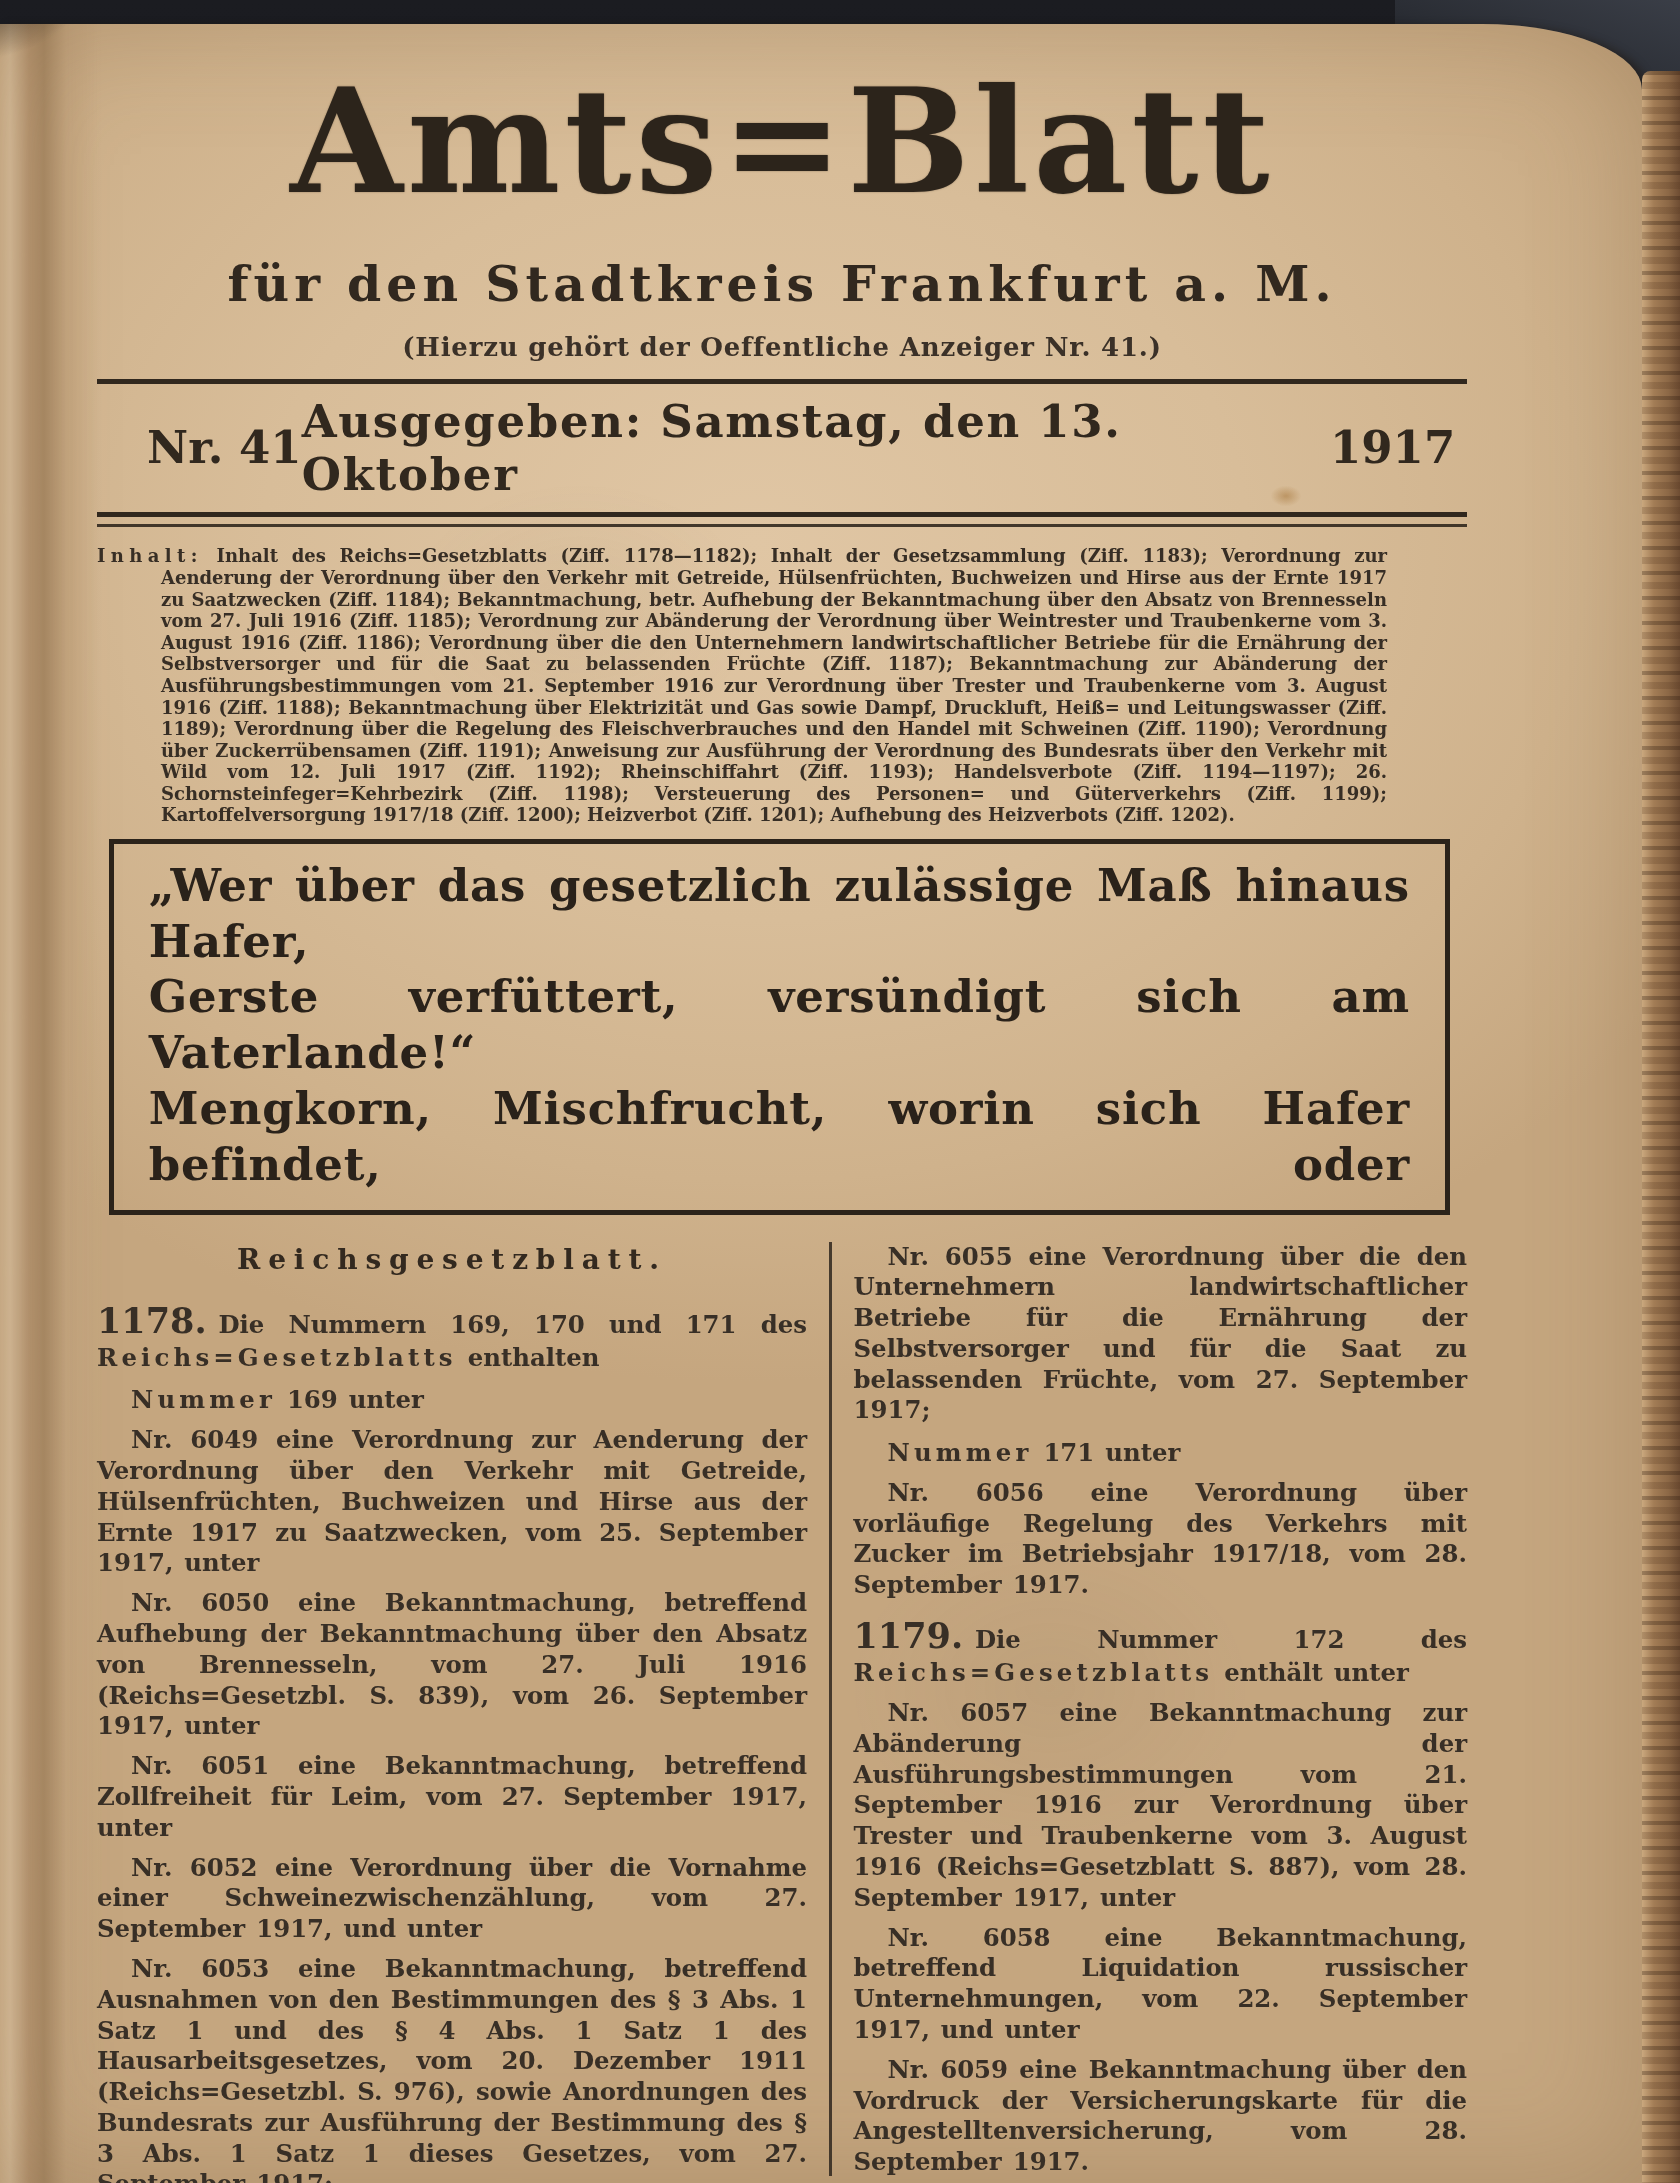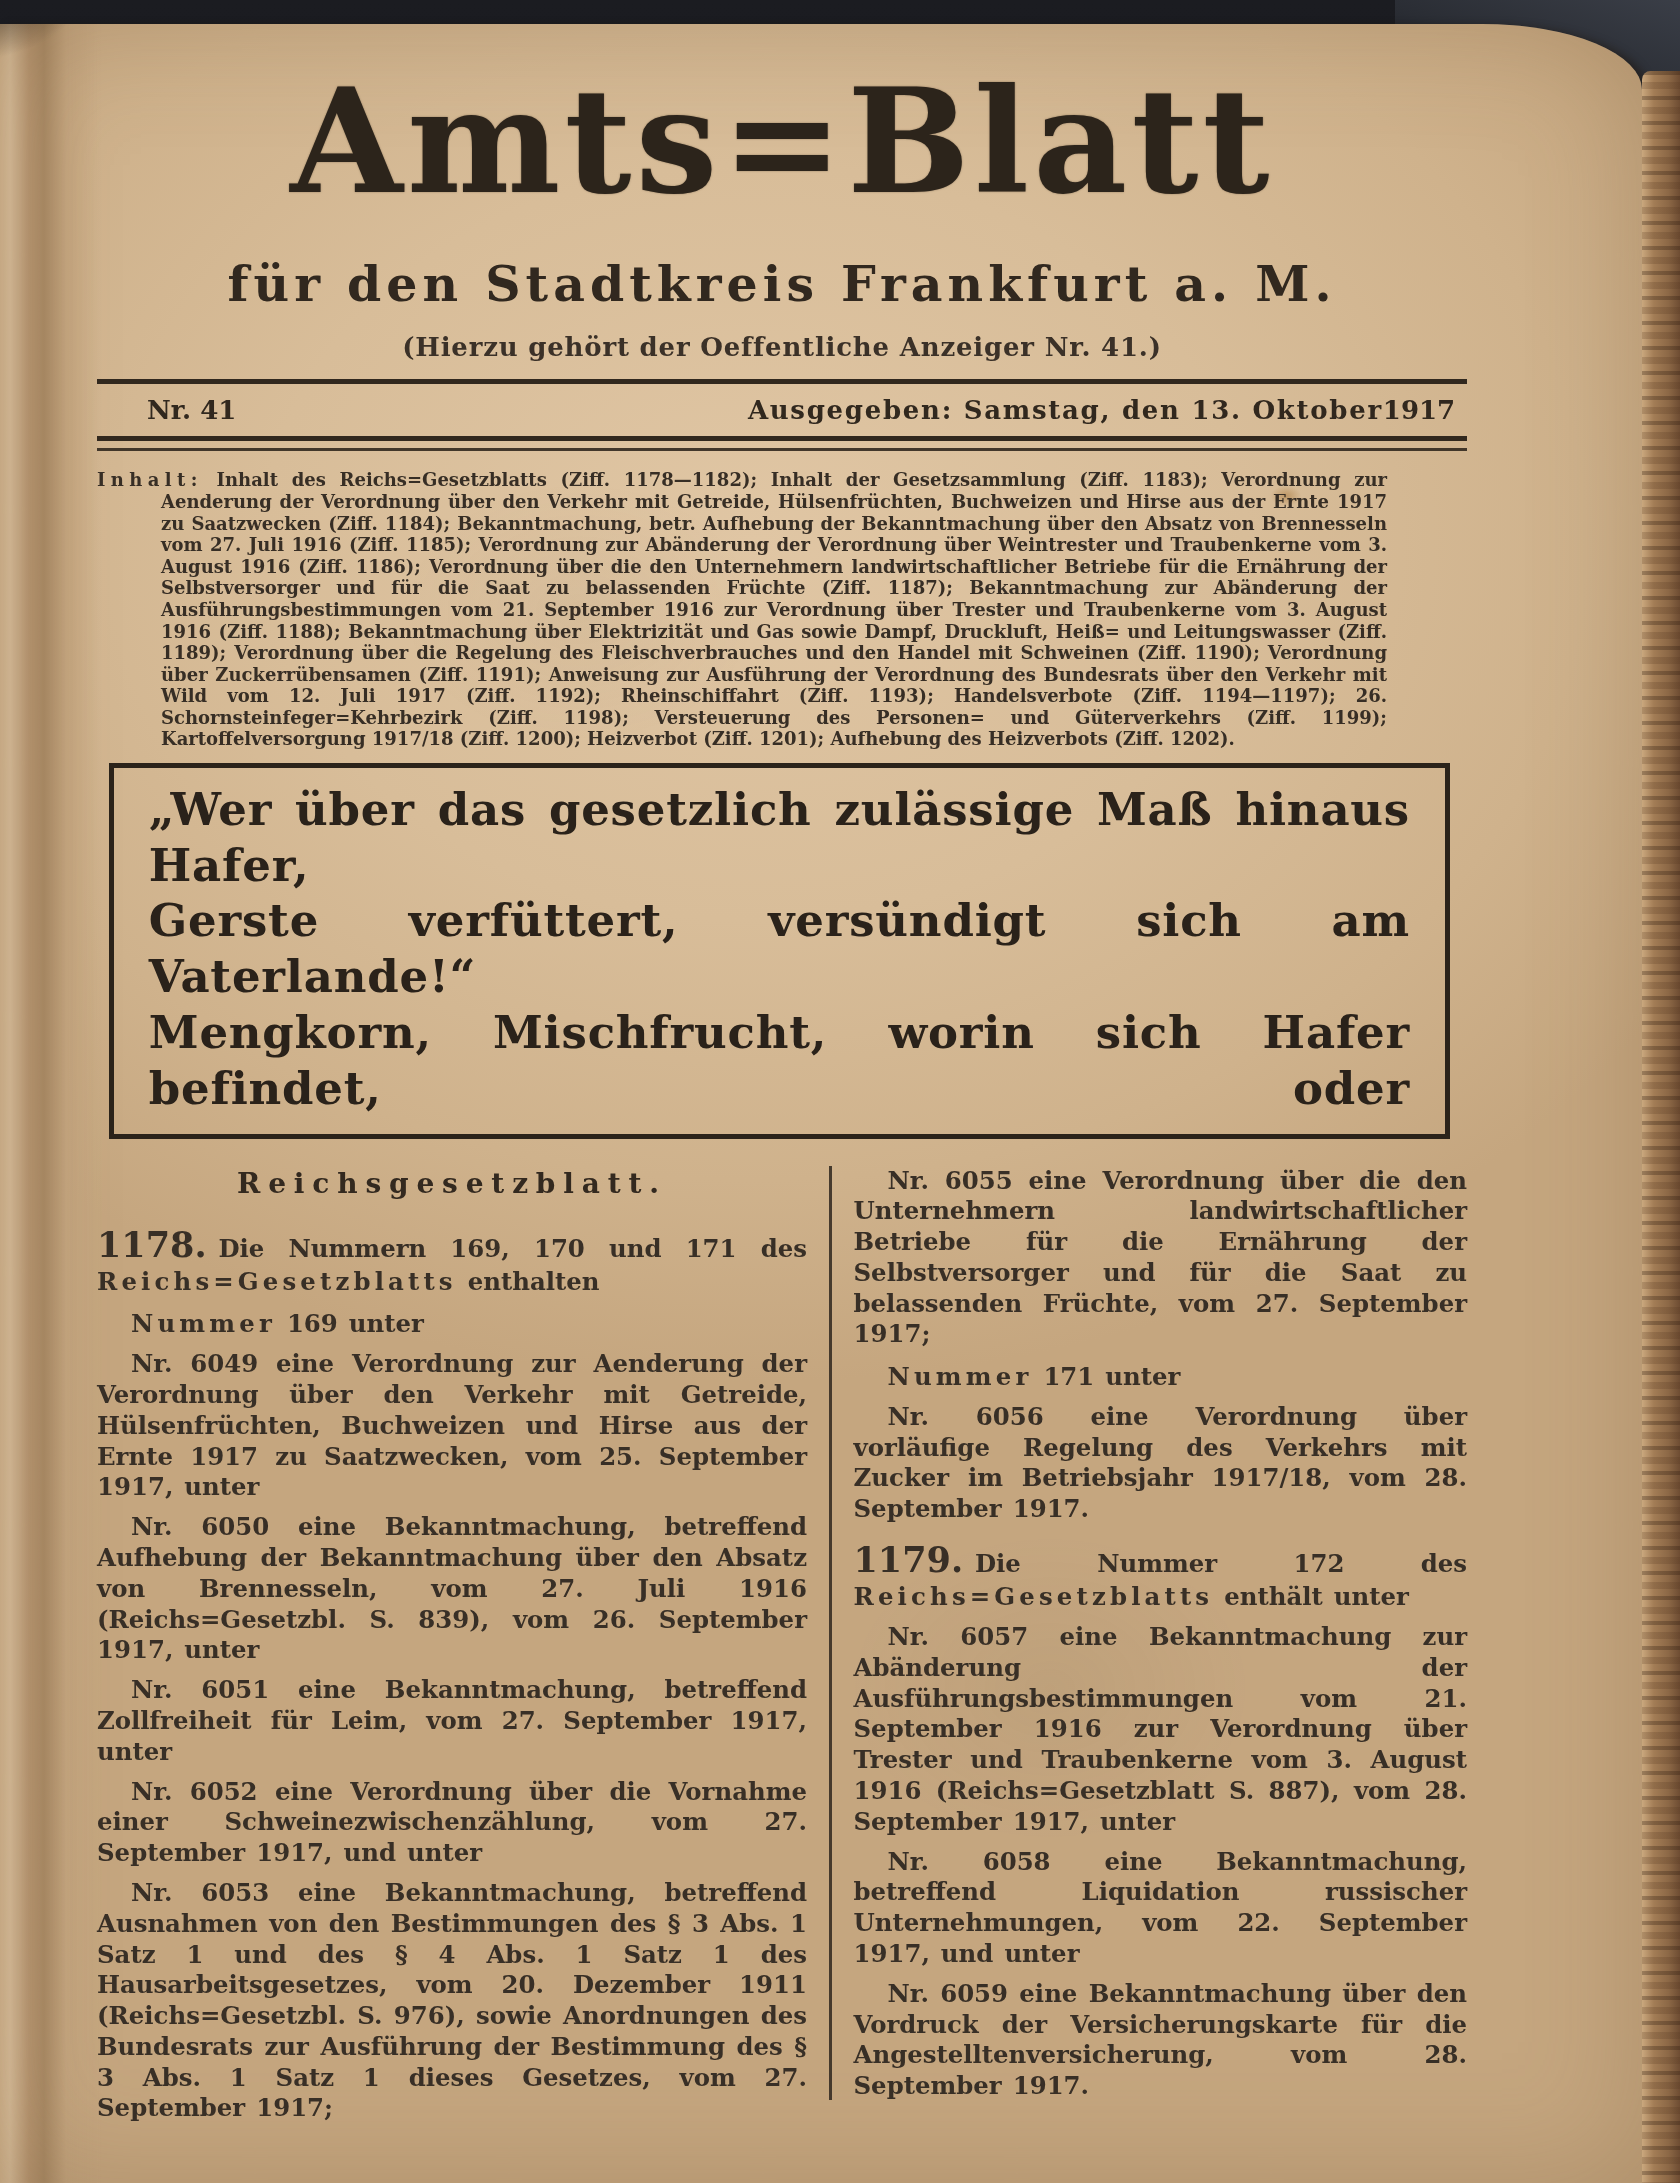--- a/index.html
+++ b/index.html
@@ -26,22 +26,22 @@
       linear-gradient(90deg,#caa87e 0%,#a37d56 30%,#8c6846 68%,#6b4a31 100%);
     border-top-left-radius:8.4px;}
   
   .print{position:absolute;left:97px;top:23.5px;width:1370px;color:#342b22;}
   .masthead{text-align:center;}
   .title{margin:0;padding-top:49px;font-size:145px;line-height:.95;font-weight:700;letter-spacing:4.2px;color:#2c241b;
     text-shadow:0 0 1.7px rgba(60,46,30,.55);}
   .subtitle{margin:45px 0 0;font-size:49px;font-weight:700;letter-spacing:5px;color:#31281f;}
   .mast-note{margin:18.5px 0 0;font-size:26px;font-weight:700;letter-spacing:0.8px;color:#3b3128;}
   .issue-bar{margin-top:17px;border-top:5.9px solid #31281e;border-bottom:5.9px solid #31281e;
-    display:flex;align-items:center;padding:11px 11.8px 11px 50px;font-weight:700;font-size:26px;color:#31281e;}
-  .issue-bar .mid{flex:1;text-align:right;letter-spacing:1.7px;}
+    display:flex;align-items:center;padding:11px 11.8px 11px 50px;font-weight:700;font-size:45px;color:#31281e;}
+  .issue-bar .mid{flex:1;text-align:left;letter-spacing:1.7px;}
   .thin-rule{height:2.5px;background:#31281e;margin-top:7.6px;opacity:.9;}
   
   .toc{margin:18.5px 80px 0 0;font-size:18px;line-height:1.2;font-weight:700;text-align:justify;
     padding-left:64px;text-indent:-64px;color:#372e25;}
   .sperr{letter-spacing:.17em;}
   .sperr-wide{letter-spacing:.3em;}
   
   .banner{margin:13.4px 17px 0 11.8px;border:5px solid #2b231a;padding:13.4px 35px 17px;color:#2a221a;}
   .banner-line{font-size:45px;line-height:1.24;font-weight:700;text-align:justify;text-align-last:justify;
     letter-spacing:0.8px;}

